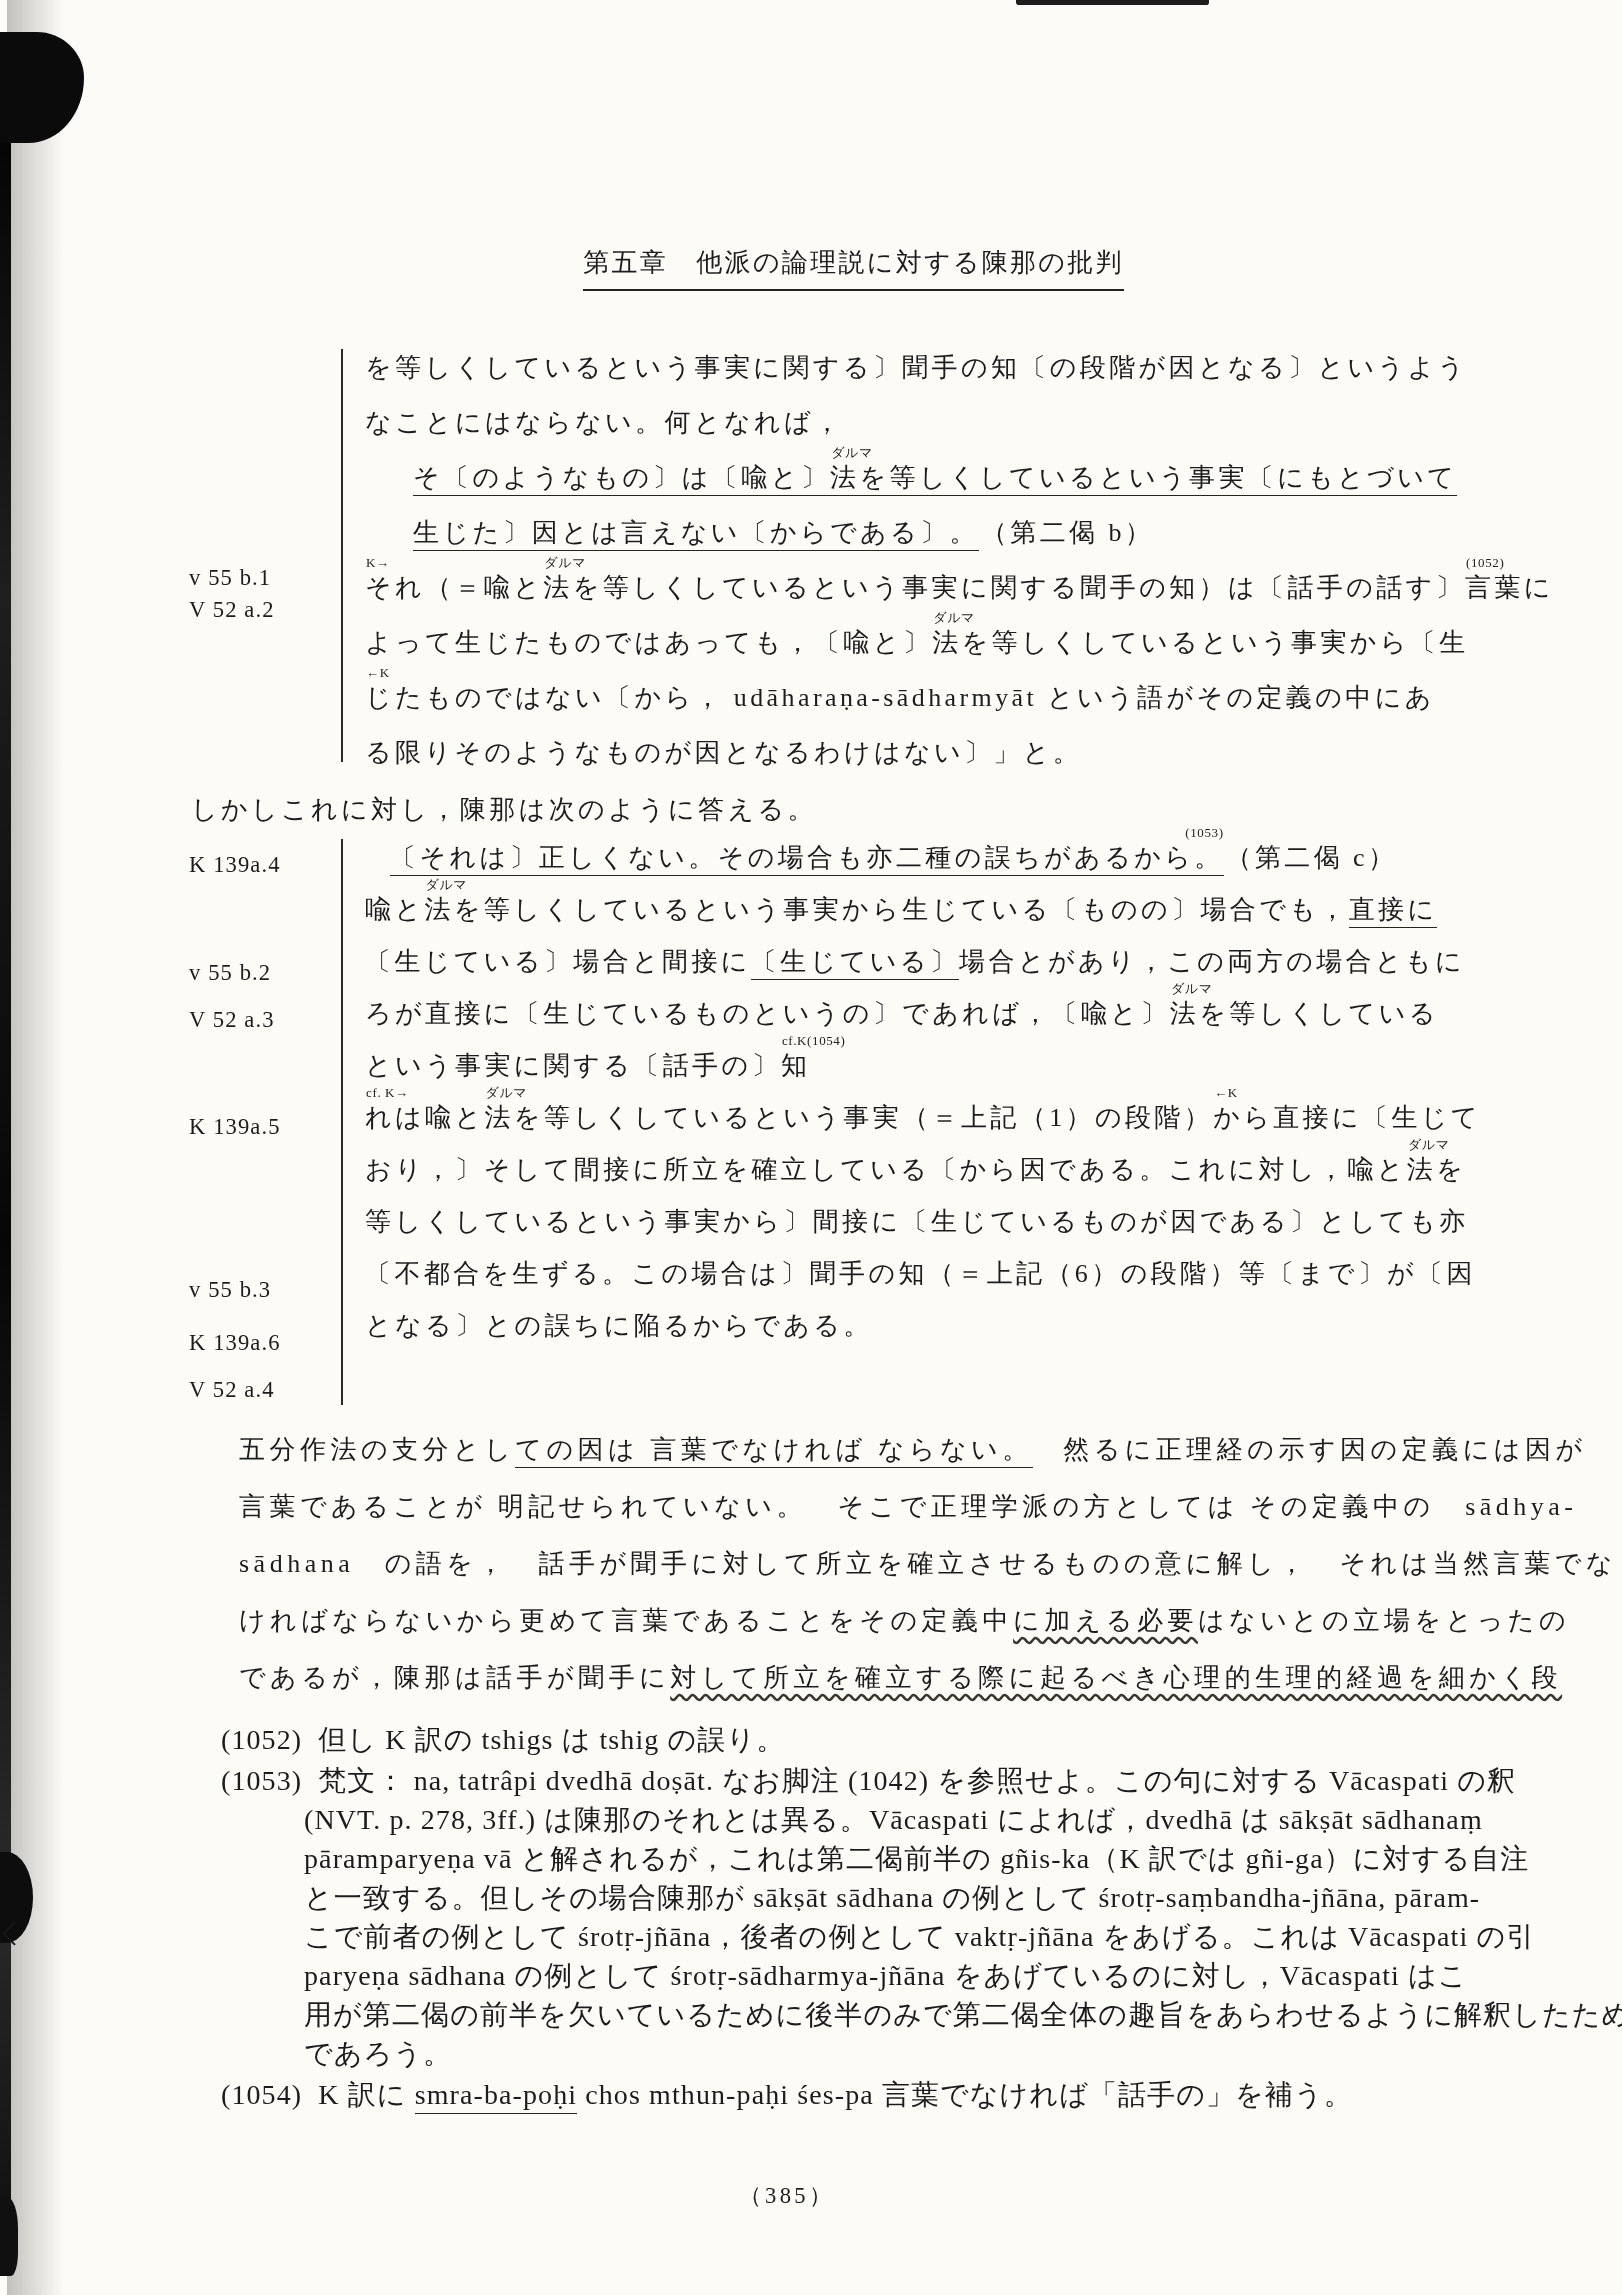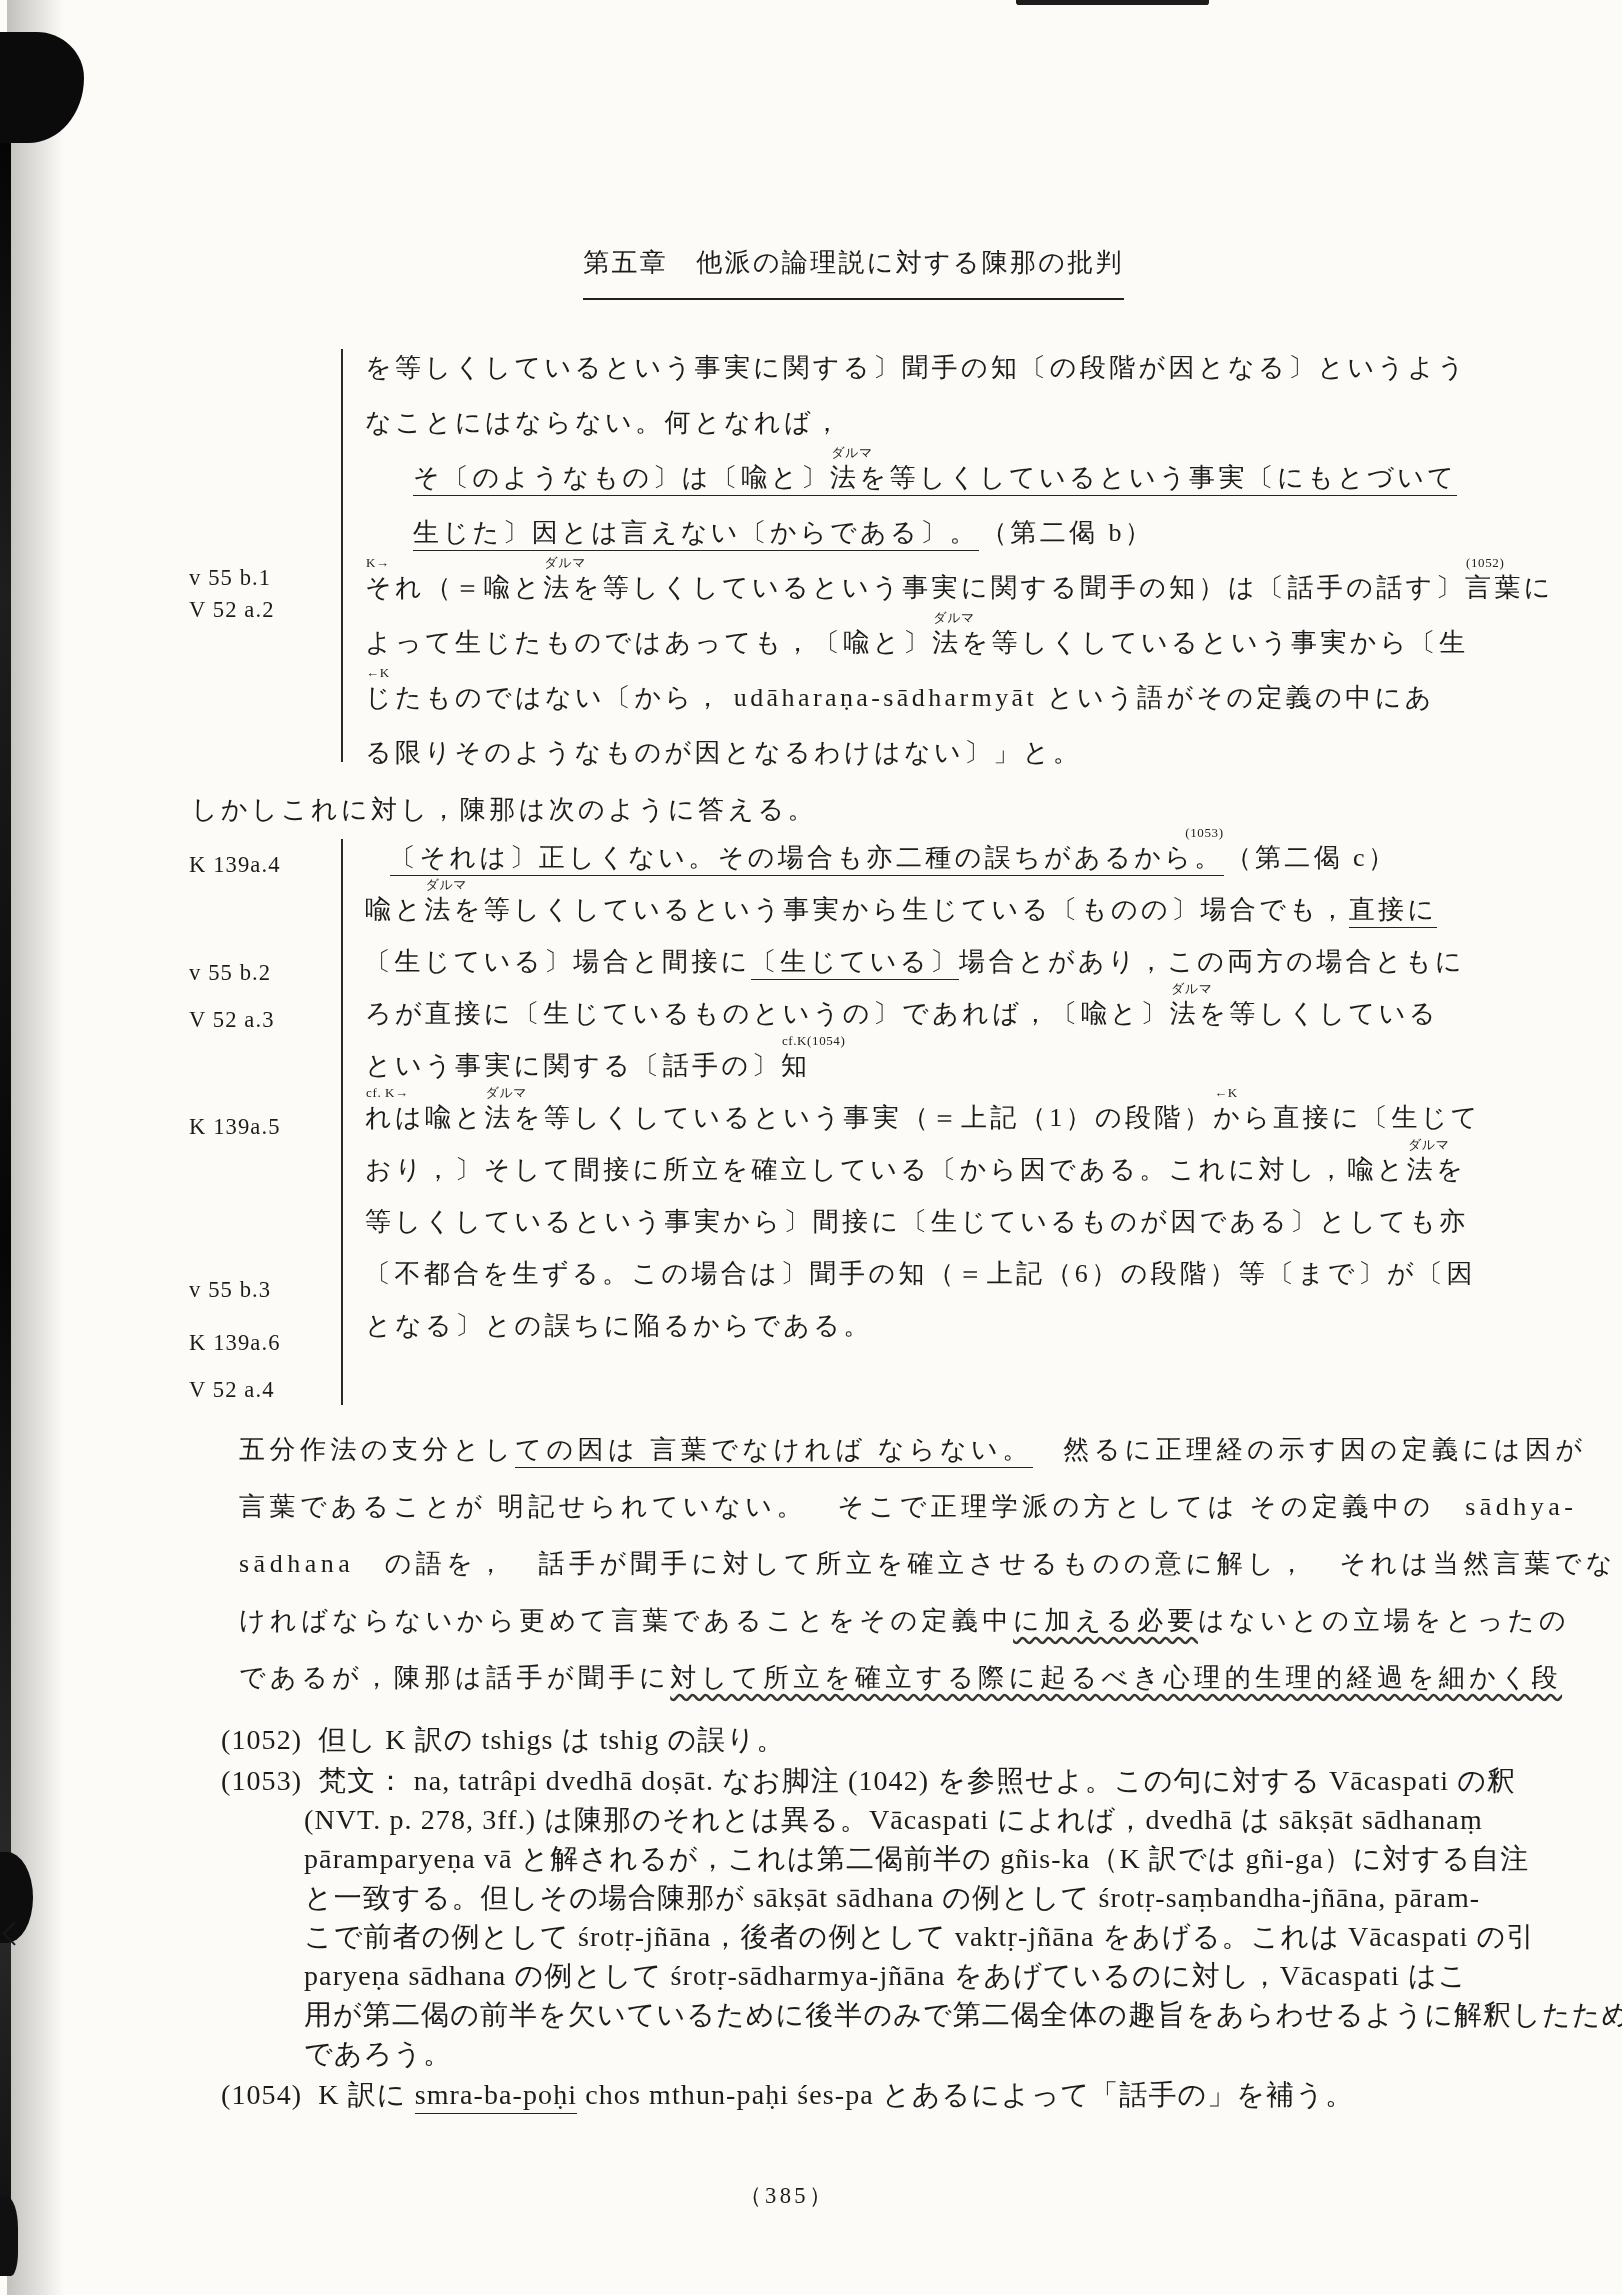--- a/index.html
+++ b/index.html
@@ -17,21 +17,21 @@
   .mid-blob{left:0;top:1852px;width:33px;height:91px;background:#0d0d0d;
             border-radius:0 80% 80% 0 / 0 50% 50% 0;}
   .bottom-blob{left:0;top:2197px;width:18px;height:79px;background:#101010;
                border-radius:0 60% 40% 0 / 0 40% 30% 0;}
   .top-line{left:1016px;top:0;width:193px;height:5.1px;background:#1d1d1d;border-radius:0 0 2.8px 2.8px;}
   .chev{left:5.7px;top:1925px;width:14.7px;height:14.7px;border-left:2.8px solid #181818;
         border-bottom:2.8px solid #181818;transform:rotate(45deg);}
   
   .chapter{position:absolute;top:245px;left:191px;width:1325px;text-align:center;
            font-size:26px;letter-spacing:2.3px;}
-  .chapter-title{border-bottom:2.3px solid #23211d;padding-bottom:21px;}
+  .chapter-title{border-bottom:2.3px solid #23211d;padding-bottom:12px;}
   
   .mref{position:absolute;left:189px;font-size:22.6px;letter-spacing:1.1px;}
   .vrule{position:absolute;left:341px;width:1.7px;background:#2b2926;}
   
   .q1{position:absolute;top:340px;left:365px;width:1232px;font-size:26px;letter-spacing:3.4px;}
   .q1 .ln{height:55px;line-height:55px;}
   .q2{position:absolute;top:832px;left:365px;width:1232px;font-size:26px;letter-spacing:3.4px;}
   .q2 .ln{height:52px;line-height:52px;}
   .ln{white-space:nowrap;}
   .indent1{padding-left:48px;}
@@ -127,19 +127,19 @@
     <div>
       <div class="fn-line"><span class="fn-label">(1053)</span><span>梵文：  na, tatrâpi dvedhā doṣāt. なお脚注 (1042) を参照せよ。この句に対する Vācaspati の釈</span></div>
       <div class="fn-line fn-cont"><span>(NVT. p. 278, 3ff.) は陳那のそれとは異る。Vācaspati によれば，dvedhā は sākṣāt sādhanaṃ</span></div>
       <div class="fn-line fn-cont"><span>pāramparyeṇa vā と解されるが，これは第二偈前半の gñis-ka（K 訳では gñi-ga）に対する自注</span></div>
       <div class="fn-line fn-cont"><span>と一致する。但しその場合陳那が sākṣāt sādhana の例として śrotṛ-saṃbandha-jñāna, pāram-</span></div>
       <div class="fn-line fn-cont"><span>こで前者の例として śrotṛ-jñāna，後者の例として vaktṛ-jñāna をあげる。これは Vācaspati の引</span></div>
       <div class="fn-line fn-cont"><span>paryeṇa sādhana の例として śrotṛ-sādharmya-jñāna をあげているのに対し，Vācaspati はこ</span></div>
       <div class="fn-line fn-cont"><span>用が第二偈の前半を欠いているために後半のみで第二偈全体の趣旨をあらわせるように解釈したため</span></div>
       <div class="fn-line fn-cont"><span>であろう。</span></div>
     </div>
-    <div class="fn-single"><span class="fn-label">(1054)</span><span>K 訳に </span><span class="u">smra-ba-poḥi</span><span> chos mthun-paḥi śes-pa とあるによって「話手の」を補う。</span></div>
+    <div class="fn-single"><span class="fn-label">(1054)</span><span>K 訳に </span><span class="u">smra-ba-poḥi</span><span> chos mthun-paḥi śes-pa 言葉でなければ「話手の」を補う。</span></div>
   </div>
 
   <div class="pageno">（385）</div>
 
 </div>
 
 
 </body></html>

